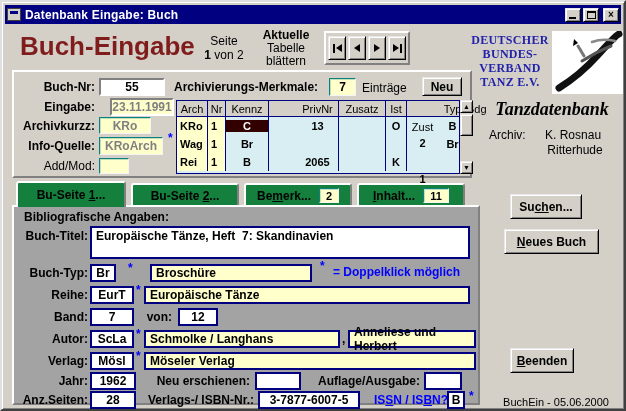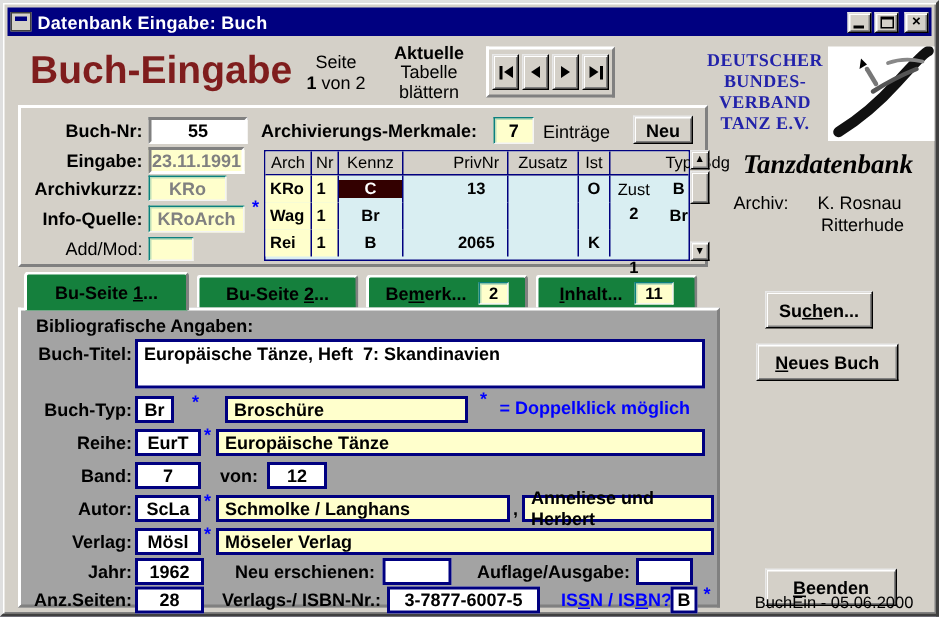--- a/index.html
+++ b/index.html
@@ -184,21 +184,21 @@
     <span>Archiv:</span>
     <span class="nm">K. Rosnau</span>
   </div>
   <div class="archiv-city">Ritterhude</div>
 
   <div class="top-panel">
     <div class="tp-label" style="top:8px;">Buch-Nr:</div>
     <div class="fld sunken-white ctr" style="left:85px; top:6px; width:66px; height:18px;">55</div>
 
     <div class="tp-label" style="top:28px;">Eingabe:</div>
-    <div class="fld sunken-cream ctr gray-text" style="left:85px; top:26px; width:64px; height:18px;text-align:right;">23.11.1991</div>
+    <div class="fld sunken-cream ctr gray-text" style="left:96px; top:26px; width:64px; height:18px;text-align:right;">23.11.1991</div>
 
     <div class="tp-label" style="top:47px;">Archivkurzz:</div>
     <div class="fld teal-cream ctr gray-text" style="left:85px; top:45px; width:52px; height:17px;">KRo</div>
 
     <div class="tp-label" style="top:67px;">Info-Quelle:</div>
     <div class="fld teal-cream ctr gray-text" style="left:85px; top:65px; width:64px; height:18px;">KRoArch</div>
     <div class="star" style="position:absolute; left:154px; top:59px;">*</div>
 
     <div class="tp-label gray-text" style="top:87px; font-weight:normal;">Add/Mod:</div>
     <div class="fld teal-cream ctr" style="left:85px; top:86px; width:30px; height:16px;"></div>
@@ -334,19 +334,19 @@
     <div class="fld navy-white ctr bold12" style="left:433px; top:184px; width:18px; height:18px;">B</div>
     <div class="star" style="position:absolute; left:455px; top:182px;">*</div>
   </div>
 
   <div class="side-btn btn95" style="left:508px; top:192px; width:72px;">
     <span><span>Su</span><span class="u">ch</span><span>en...</span></span>
   </div>
   <div class="side-btn btn95" style="left:502px; top:227px; width:95px;">
     <span><span></span><span class="u">N</span><span>eues Buch</span></span>
   </div>
-  <div class="side-btn btn95" style="left:508px; top:377px; width:88px;">
+  <div class="side-btn btn95" style="left:508px; top:346px; width:64px;">
     <span><span></span><span class="u">B</span><span>eenden</span></span>
   </div>
 
   <div class="statusline">BuchEin - 05.06.2000</div>
 
 </div>
 
 </body></html>

